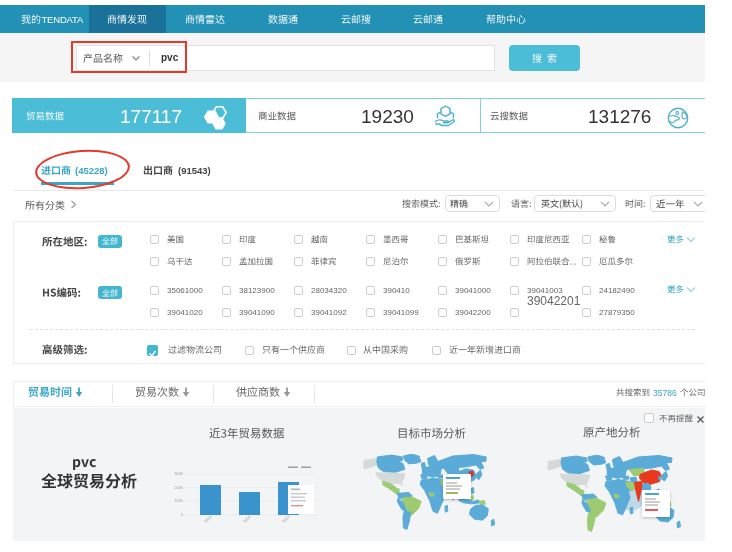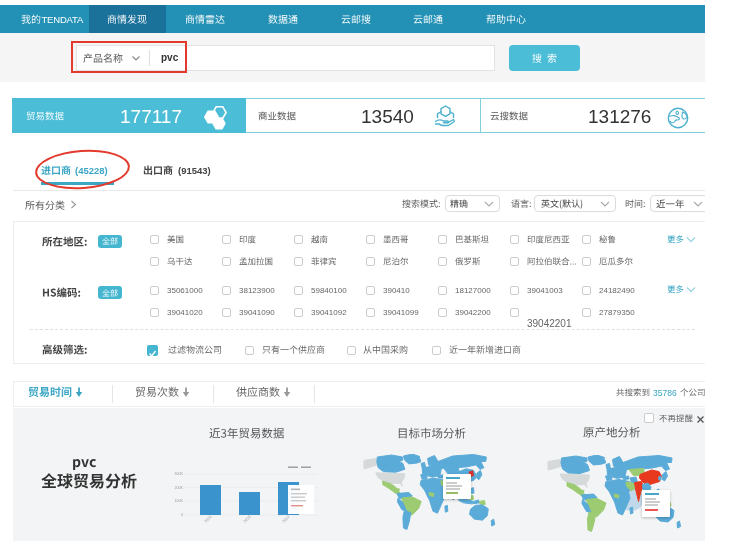--- a/index.html
+++ b/index.html
@@ -249,21 +249,21 @@
       <polygon points="20.8,2.8 24.1,8.5 20.8,14.2 14.2,14.2 10.9,8.5 14.2,2.8" fill="none" stroke="#fff" stroke-width="1.6"></polygon>
     </svg>
     <svg style="position:absolute;left:258.0px;top:109.6px;overflow:visible" width="40" height="13">
       <g transform="translate(0,9.50) scale(0.00950,-0.00950)" fill="#555">
         <use href="#G5546r"></use>
         <use href="#G4E1Ar" x="1000"></use>
         <use href="#G6570r" x="2000"></use>
         <use href="#G636Er" x="3000"></use>
       </g>
     </svg>
-    <div style="position:absolute;left:361.0px;top:107.0px;font-size:19.0px;color:#333;white-space:nowrap;line-height:1">13540</div>
+    <div style="position:absolute;left:361.0px;top:107.0px;font-size:19.0px;color:#333;white-space:nowrap;line-height:1">19230</div>
     <svg style="position:absolute;left:433px;top:104px" width="25" height="25" viewBox="0 0 25 25" fill="none" stroke="#4db0cc" stroke-width="1.4" stroke-linecap="round" stroke-linejoin="round">
 <polygon points="12.5,2 17,4.6 17,9.8 12.5,12.4 8,9.8 8,4.6"></polygon>
 <path d="M7.5 8 L4.5 9.8 L4.5 13.5"></path>
 <path d="M17.5 8 L20.5 9.8 L20.5 13.5"></path>
 <path d="M2.5 17.5 C5 15.5 8 15.5 10.5 17 L14.5 17 C15.8 17 15.8 18.8 14.5 18.8 L10.5 18.8"></path>
 <path d="M14.8 18.6 L19.5 16 C21 15.2 22 17 20.6 18 L15.5 21.5 L9 21.5 L6 20 L2.5 20"></path>
     </svg>
     <svg style="position:absolute;left:490.0px;top:109.6px;overflow:visible" width="40" height="13">
       <g transform="translate(0,9.50) scale(0.00950,-0.00950)" fill="#555">
         <use href="#G4E91r"></use>
@@ -525,41 +525,41 @@
         <use href="#G74DCr" x="1000"></use>
         <use href="#G591Ar" x="2000"></use>
         <use href="#G5C14r" x="3000"></use>
       </g>
     </svg>
     <div style="position:absolute;left:150px;top:286.0px;width:9px;height:9px;border:1px solid #ccc;border-radius:2px;background:#fff;box-sizing:border-box"></div>
     <div style="position:absolute;left:167.0px;top:286.9px;font-size:8.0px;color:#666;white-space:nowrap;line-height:1">35061000</div>
     <div style="position:absolute;left:222px;top:286.0px;width:9px;height:9px;border:1px solid #ccc;border-radius:2px;background:#fff;box-sizing:border-box"></div>
     <div style="position:absolute;left:239.0px;top:286.9px;font-size:8.0px;color:#666;white-space:nowrap;line-height:1">38123900</div>
     <div style="position:absolute;left:294px;top:286.0px;width:9px;height:9px;border:1px solid #ccc;border-radius:2px;background:#fff;box-sizing:border-box"></div>
-    <div style="position:absolute;left:311.0px;top:286.9px;font-size:8.0px;color:#666;white-space:nowrap;line-height:1">59840100</div>
+    <div style="position:absolute;left:311.0px;top:286.9px;font-size:8.0px;color:#666;white-space:nowrap;line-height:1">28034320</div>
     <div style="position:absolute;left:366px;top:286.0px;width:9px;height:9px;border:1px solid #ccc;border-radius:2px;background:#fff;box-sizing:border-box"></div>
     <div style="position:absolute;left:383.0px;top:286.9px;font-size:8.0px;color:#666;white-space:nowrap;line-height:1">390410</div>
     <div style="position:absolute;left:438px;top:286.0px;width:9px;height:9px;border:1px solid #ccc;border-radius:2px;background:#fff;box-sizing:border-box"></div>
-    <div style="position:absolute;left:455.0px;top:286.9px;font-size:8.0px;color:#666;white-space:nowrap;line-height:1">18127000</div>
+    <div style="position:absolute;left:455.0px;top:286.9px;font-size:8.0px;color:#666;white-space:nowrap;line-height:1">39041000</div>
     <div style="position:absolute;left:510px;top:286.0px;width:9px;height:9px;border:1px solid #ccc;border-radius:2px;background:#fff;box-sizing:border-box"></div>
     <div style="position:absolute;left:527.0px;top:286.9px;font-size:8.0px;color:#666;white-space:nowrap;line-height:1">39041003</div>
     <div style="position:absolute;left:582px;top:286.0px;width:9px;height:9px;border:1px solid #ccc;border-radius:2px;background:#fff;box-sizing:border-box"></div>
     <div style="position:absolute;left:599.0px;top:286.9px;font-size:8.0px;color:#666;white-space:nowrap;line-height:1">24182490</div>
     <div style="position:absolute;left:150px;top:308.0px;width:9px;height:9px;border:1px solid #ccc;border-radius:2px;background:#fff;box-sizing:border-box"></div>
     <div style="position:absolute;left:167.0px;top:308.9px;font-size:8.0px;color:#666;white-space:nowrap;line-height:1">39041020</div>
     <div style="position:absolute;left:222px;top:308.0px;width:9px;height:9px;border:1px solid #ccc;border-radius:2px;background:#fff;box-sizing:border-box"></div>
     <div style="position:absolute;left:239.0px;top:308.9px;font-size:8.0px;color:#666;white-space:nowrap;line-height:1">39041090</div>
     <div style="position:absolute;left:294px;top:308.0px;width:9px;height:9px;border:1px solid #ccc;border-radius:2px;background:#fff;box-sizing:border-box"></div>
     <div style="position:absolute;left:311.0px;top:308.9px;font-size:8.0px;color:#666;white-space:nowrap;line-height:1">39041092</div>
     <div style="position:absolute;left:366px;top:308.0px;width:9px;height:9px;border:1px solid #ccc;border-radius:2px;background:#fff;box-sizing:border-box"></div>
     <div style="position:absolute;left:383.0px;top:308.9px;font-size:8.0px;color:#666;white-space:nowrap;line-height:1">39041099</div>
     <div style="position:absolute;left:438px;top:308.0px;width:9px;height:9px;border:1px solid #ccc;border-radius:2px;background:#fff;box-sizing:border-box"></div>
     <div style="position:absolute;left:455.0px;top:308.9px;font-size:8.0px;color:#666;white-space:nowrap;line-height:1">39042200</div>
     <div style="position:absolute;left:510px;top:308.0px;width:9px;height:9px;border:1px solid #ccc;border-radius:2px;background:#fff;box-sizing:border-box"></div>
-    <div style="position:absolute;left:527.0px;top:319px;font-size:10px;color:#666;white-space:nowrap;line-height:1">39042201</div>
+    <div style="position:absolute;left:527.0px;top:295px;font-size:12px;color:#666;white-space:nowrap;line-height:1">39042201</div>
     <div style="position:absolute;left:582px;top:308.0px;width:9px;height:9px;border:1px solid #ccc;border-radius:2px;background:#fff;box-sizing:border-box"></div>
     <div style="position:absolute;left:599.0px;top:308.9px;font-size:8.0px;color:#666;white-space:nowrap;line-height:1">27879350</div>
     <svg style="position:absolute;left:667.0px;top:234.2px;overflow:visible" width="19" height="12">
       <g transform="translate(0,8.50) scale(0.00850,-0.00850)" fill="#3aa6c4">
         <use href="#G66F4r"></use>
         <use href="#G591Ar" x="1000"></use>
       </g>
     </svg>
     <svg style="position:absolute;left:686px;top:236.0px" width="10" height="7">
       <polyline points="1,1.5 5,5.5 9,1.5" fill="none" stroke="#9fd4e2" stroke-width="1.3"></polyline>

